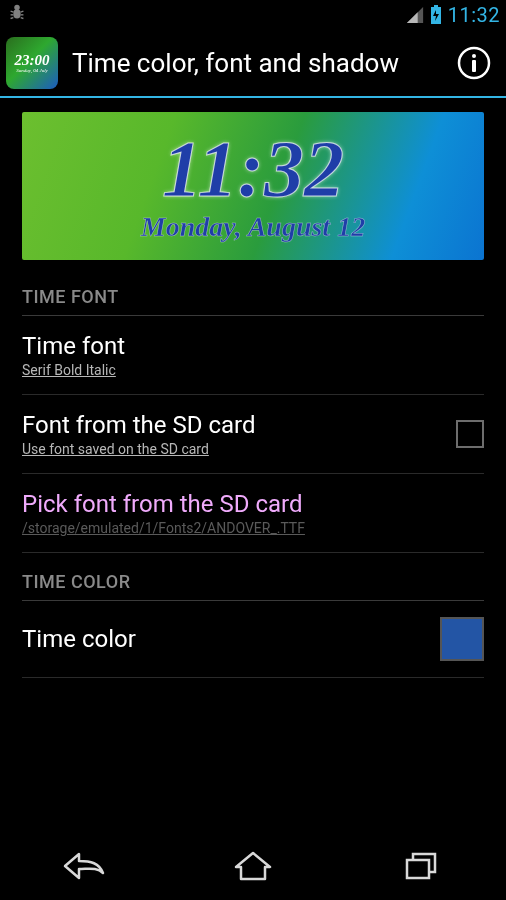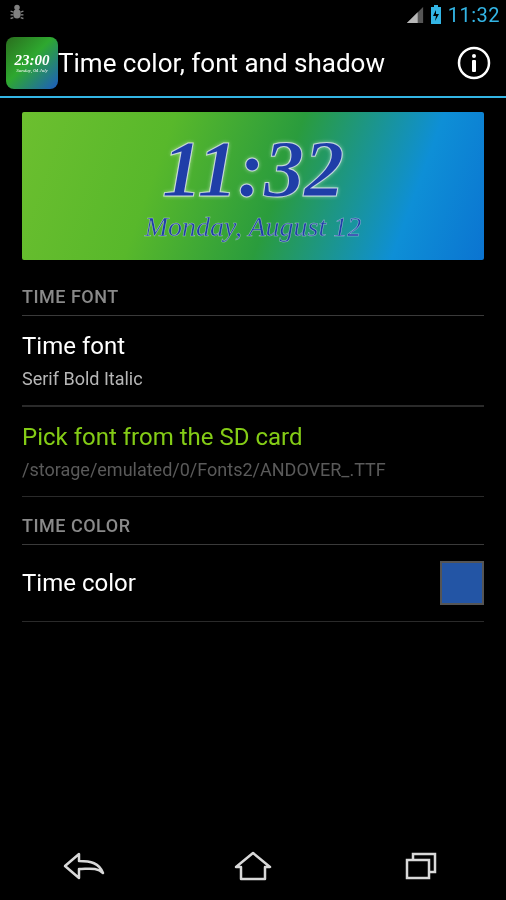--- a/index.html
+++ b/index.html
@@ -11,43 +11,43 @@
   .status-left { opacity: 0.7; }
   .status-right { display: flex; align-items: center; gap: 6px; }
   .sb-icon { display: inline-flex; }
   .status-clock { color: #33b5e5; font-weight: 400; letter-spacing: 0.5px; }
 
   
   .action-bar { height: 68px; background: #000; display: flex; align-items: center; padding: 0 10px 0 6px; border-bottom: 2px solid #33b5e5; }
   .app-icon { width: 52px; height: 52px; border-radius: 8px; background: linear-gradient(135deg, #2a6e1e 0%, #2ea82f 45%, #1c5cc2 100%); display: flex; flex-direction: column; align-items: center; justify-content: center; color: #fff; font-style: italic; font-family: Georgia, 'Times New Roman', serif; line-height: 1; }
   .app-icon .t1 { font-size: 15px; font-weight: bold; }
   .app-icon .t2 { font-size: 5px; }
-  .action-title { flex: 1; font-size: 26px; font-weight: 400; color: #fff; overflow: hidden; white-space: nowrap; text-overflow: ellipsis; }
+  .action-title { flex: 1; margin-left: 14px; font-size: 26px; font-weight: 400; color: #fff; overflow: hidden; white-space: nowrap; text-overflow: ellipsis; }
   .info-button { width: 44px; height: 44px; display: flex; align-items: center; justify-content: center; }
 
   
   .content { flex: 1; overflow: hidden; background: #000; }
 
   
   .preview-wrap { padding: 14px 22px 8px 22px; }
   .preview { width: 100%; height: 148px; border-radius: 2px; background: linear-gradient(110deg, #6cbf2f 0%, #58b82b 30%, #2a9c3d 55%, #0e8fd6 82%, #0b74d1 100%); display: flex; flex-direction: column; align-items: center; justify-content: center; overflow: hidden; }
   .preview-time { font-family: Georgia, 'Times New Roman', serif; font-style: italic; font-weight: bold; color: #1f3ea8; font-size: 80px; line-height: 1; text-shadow: 0 0 4px rgba(255,255,255,0.6); -webkit-text-stroke: 1px rgba(255,255,255,0.7); }
-  .preview-date { font-family: Georgia, 'Times New Roman', serif; font-style: italic; font-weight: normal; color: #1f3ea8; font-size: 28px; margin-top: 2px; -webkit-text-stroke: 0.5px rgba(255,255,255,0.5); }
+  .preview-date { font-family: Georgia, 'Times New Roman', serif; font-style: italic; font-weight: bold; color: #1f3ea8; font-size: 28px; margin-top: 2px; -webkit-text-stroke: 0.5px rgba(255,255,255,0.5); }
 
   
   .category { padding: 18px 22px 4px 22px; font-size: 18px; font-weight: 500; color: #8a8a8a; letter-spacing: 0.5px; }
   .category-divider { height: 1px; background: #3a3a3a; margin: 4px 22px 0 22px; }
   .thin-divider { height: 1px; background: #2a2a2a; margin: 0 22px; }
 
   
   .pref { padding: 16px 22px 16px 22px; display: flex; align-items: center; }
   .pref-body { flex: 1; }
   .pref-title { font-size: 24px; color: #ffffff; }
-  .pref-summary { font-size: 18px; color: #b7b7b7; margin-top: 8px; }
-  .pref.disabled .pref-title { color: #84cc16; }
+  .pref-summary { font-size: 14px; color: #b7b7b7; margin-top: 2px; text-decoration: underline; }
+  .pref.disabled .pref-title { color: #f0abfc; }
   .pref.disabled .pref-summary { color: #5a5a5a; }
   .pref-widget { margin-left: 16px; }
 
   .holo-checkbox { width: 28px; height: 28px; border: 2px solid #6d6d6d; background: transparent; }
 
   .color-swatch { width: 44px; height: 44px; border: 2px solid #555; }
 
   
   .nav-bar { height: 68px; background: #000; display: flex; align-items: center; justify-content: space-around; }
   .nav-btn { width: 90px; height: 48px; display: flex; align-items: center; justify-content: center; opacity: 0.85; }
@@ -118,26 +118,35 @@
     <div class="category-divider"></div>
 
     <div class="pref">
       <div class="pref-body">
         <div class="pref-title">Time font</div>
         <div class="pref-summary">Serif Bold Italic</div>
       </div>
     </div>
     <div class="thin-divider"></div>
 
+    <div class="pref">
+      <div class="pref-body">
+        <div class="pref-title">Font from the SD card</div>
+        <div class="pref-summary">Use font saved on the SD card</div>
+      </div>
+      <div class="pref-widget">
+        <div class="holo-checkbox"></div>
+      </div>
+    </div>
     <div class="thin-divider"></div>
 
     <div class="pref disabled">
       <div class="pref-body">
         <div class="pref-title">Pick font from the SD card</div>
-        <div class="pref-summary">/storage/emulated/0/Fonts2/ANDOVER_.TTF</div>
+        <div class="pref-summary">/storage/emulated/1/Fonts2/ANDOVER_.TTF</div>
       </div>
     </div>
     <div class="thin-divider"></div>
 
     <div class="category">TIME COLOR</div>
     <div class="category-divider"></div>
 
     <div class="pref">
       <div class="pref-body">
         <div class="pref-title">Time color</div>

